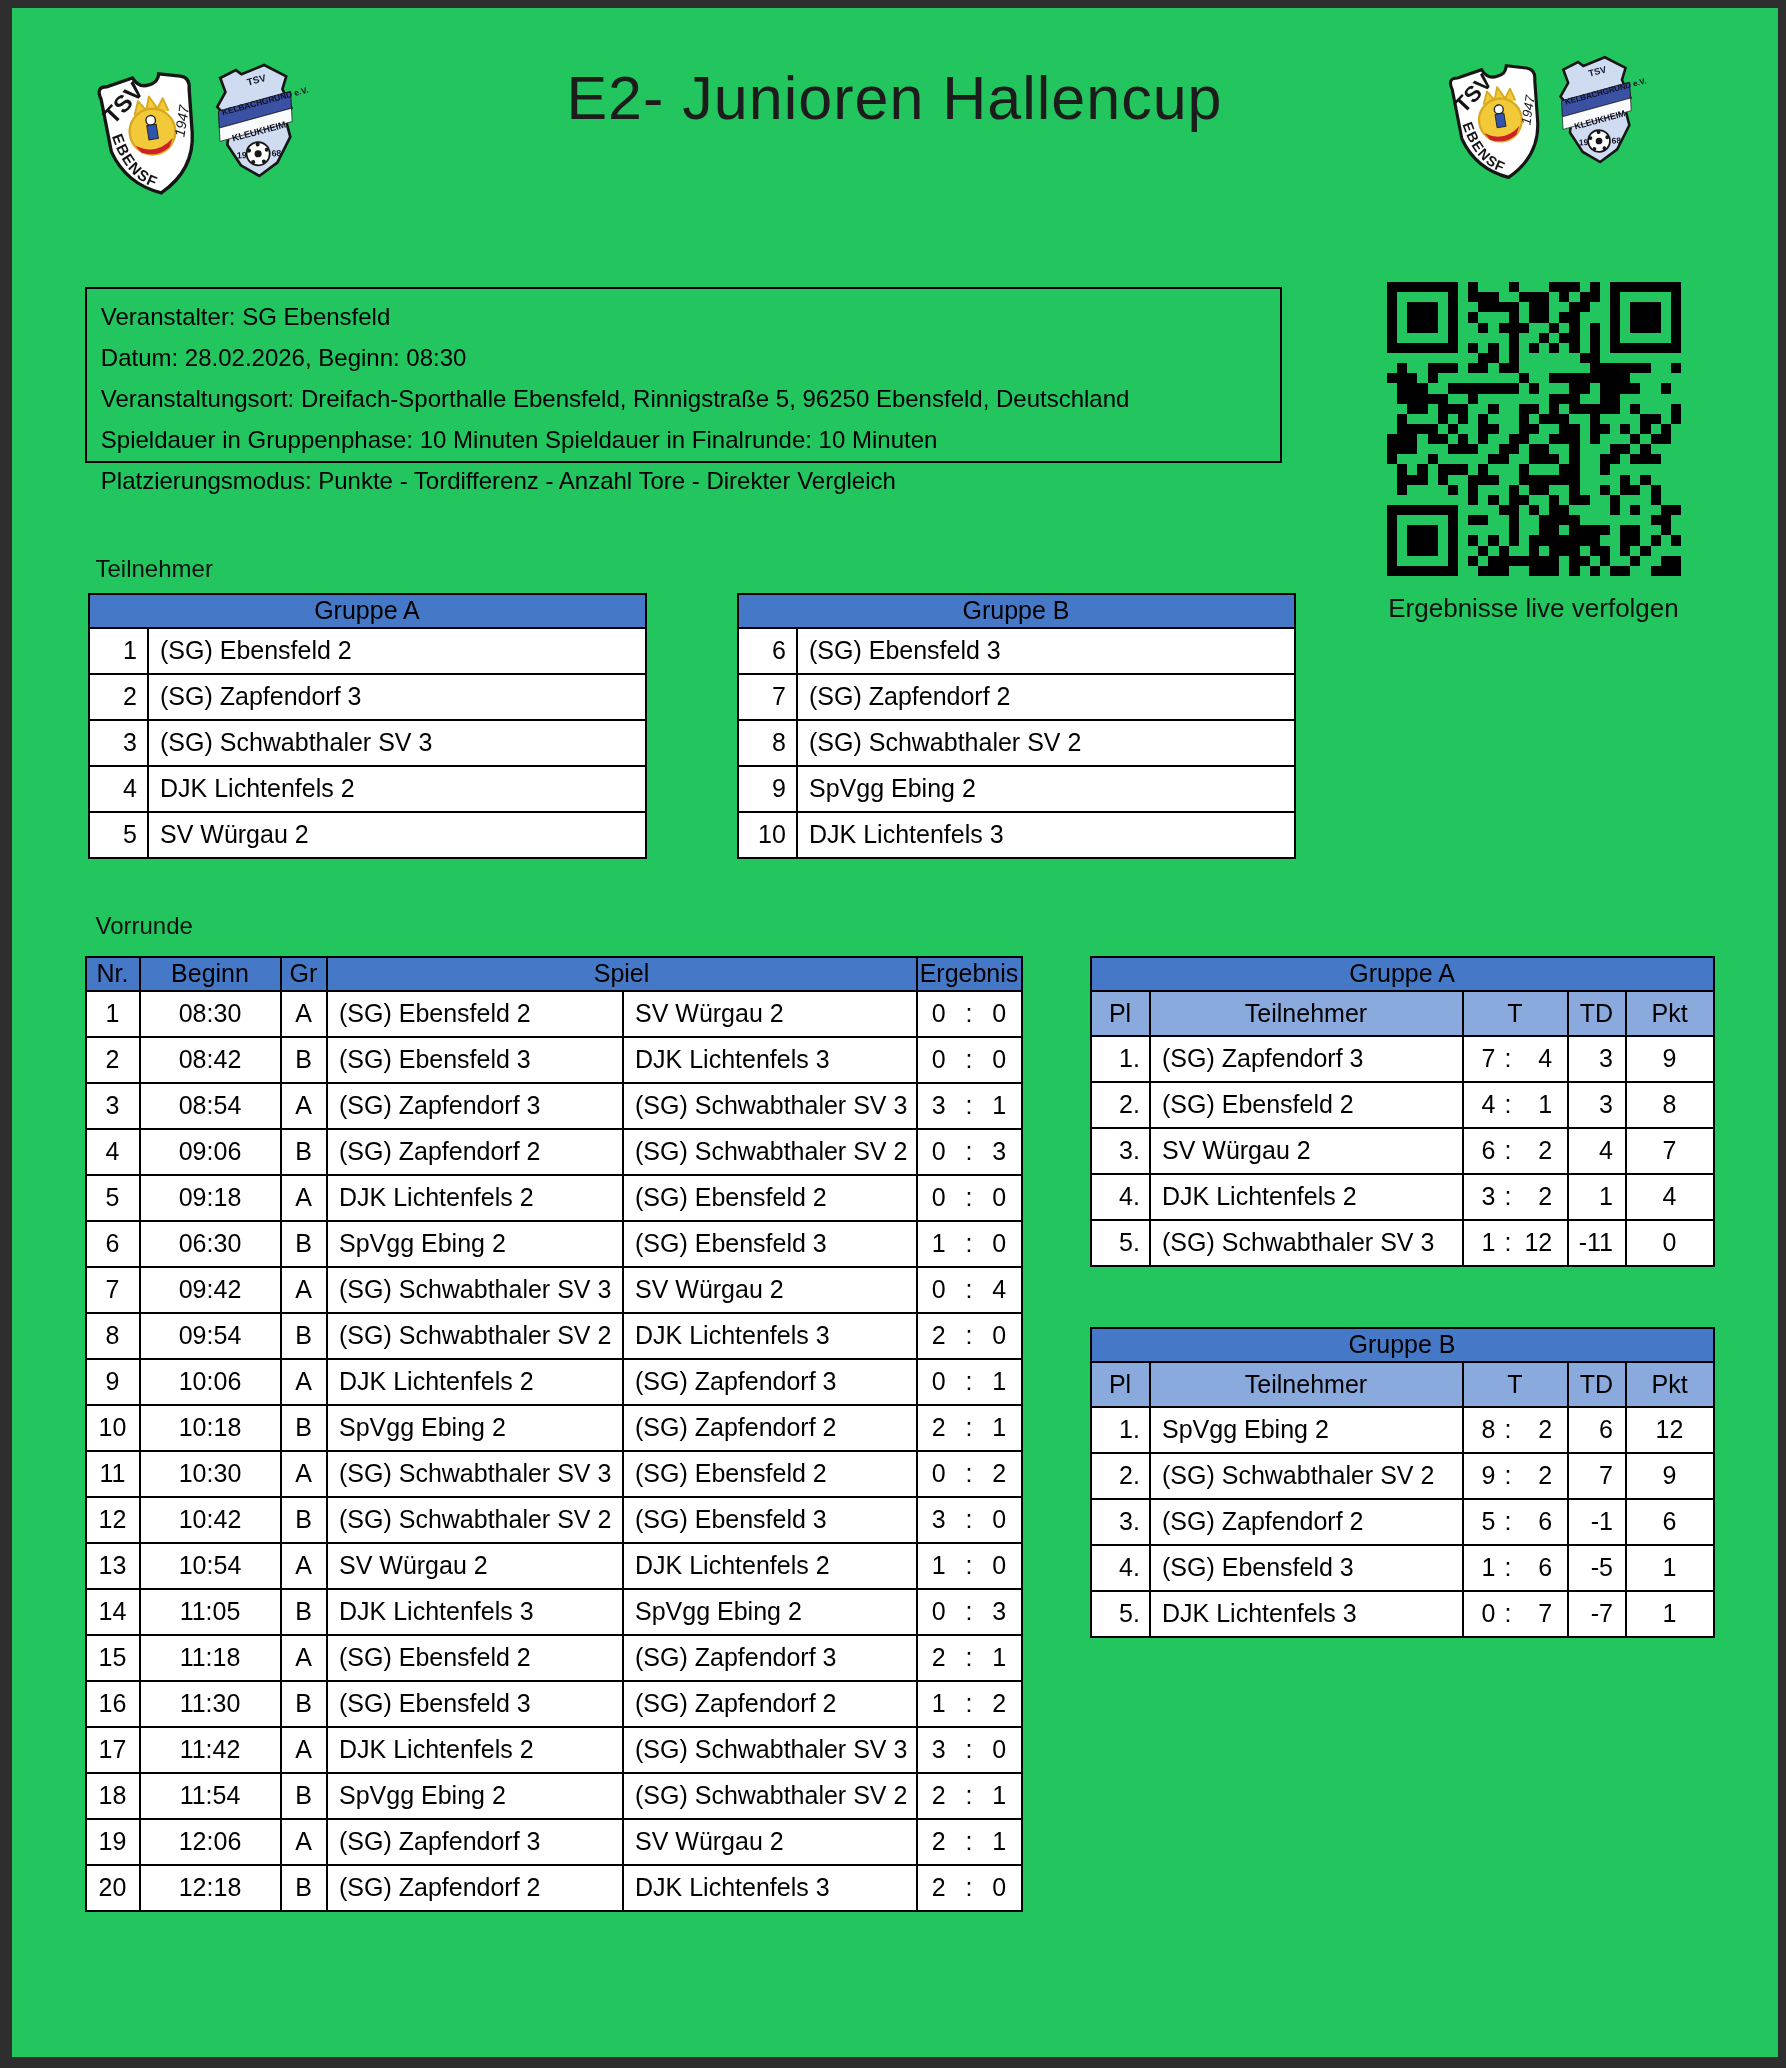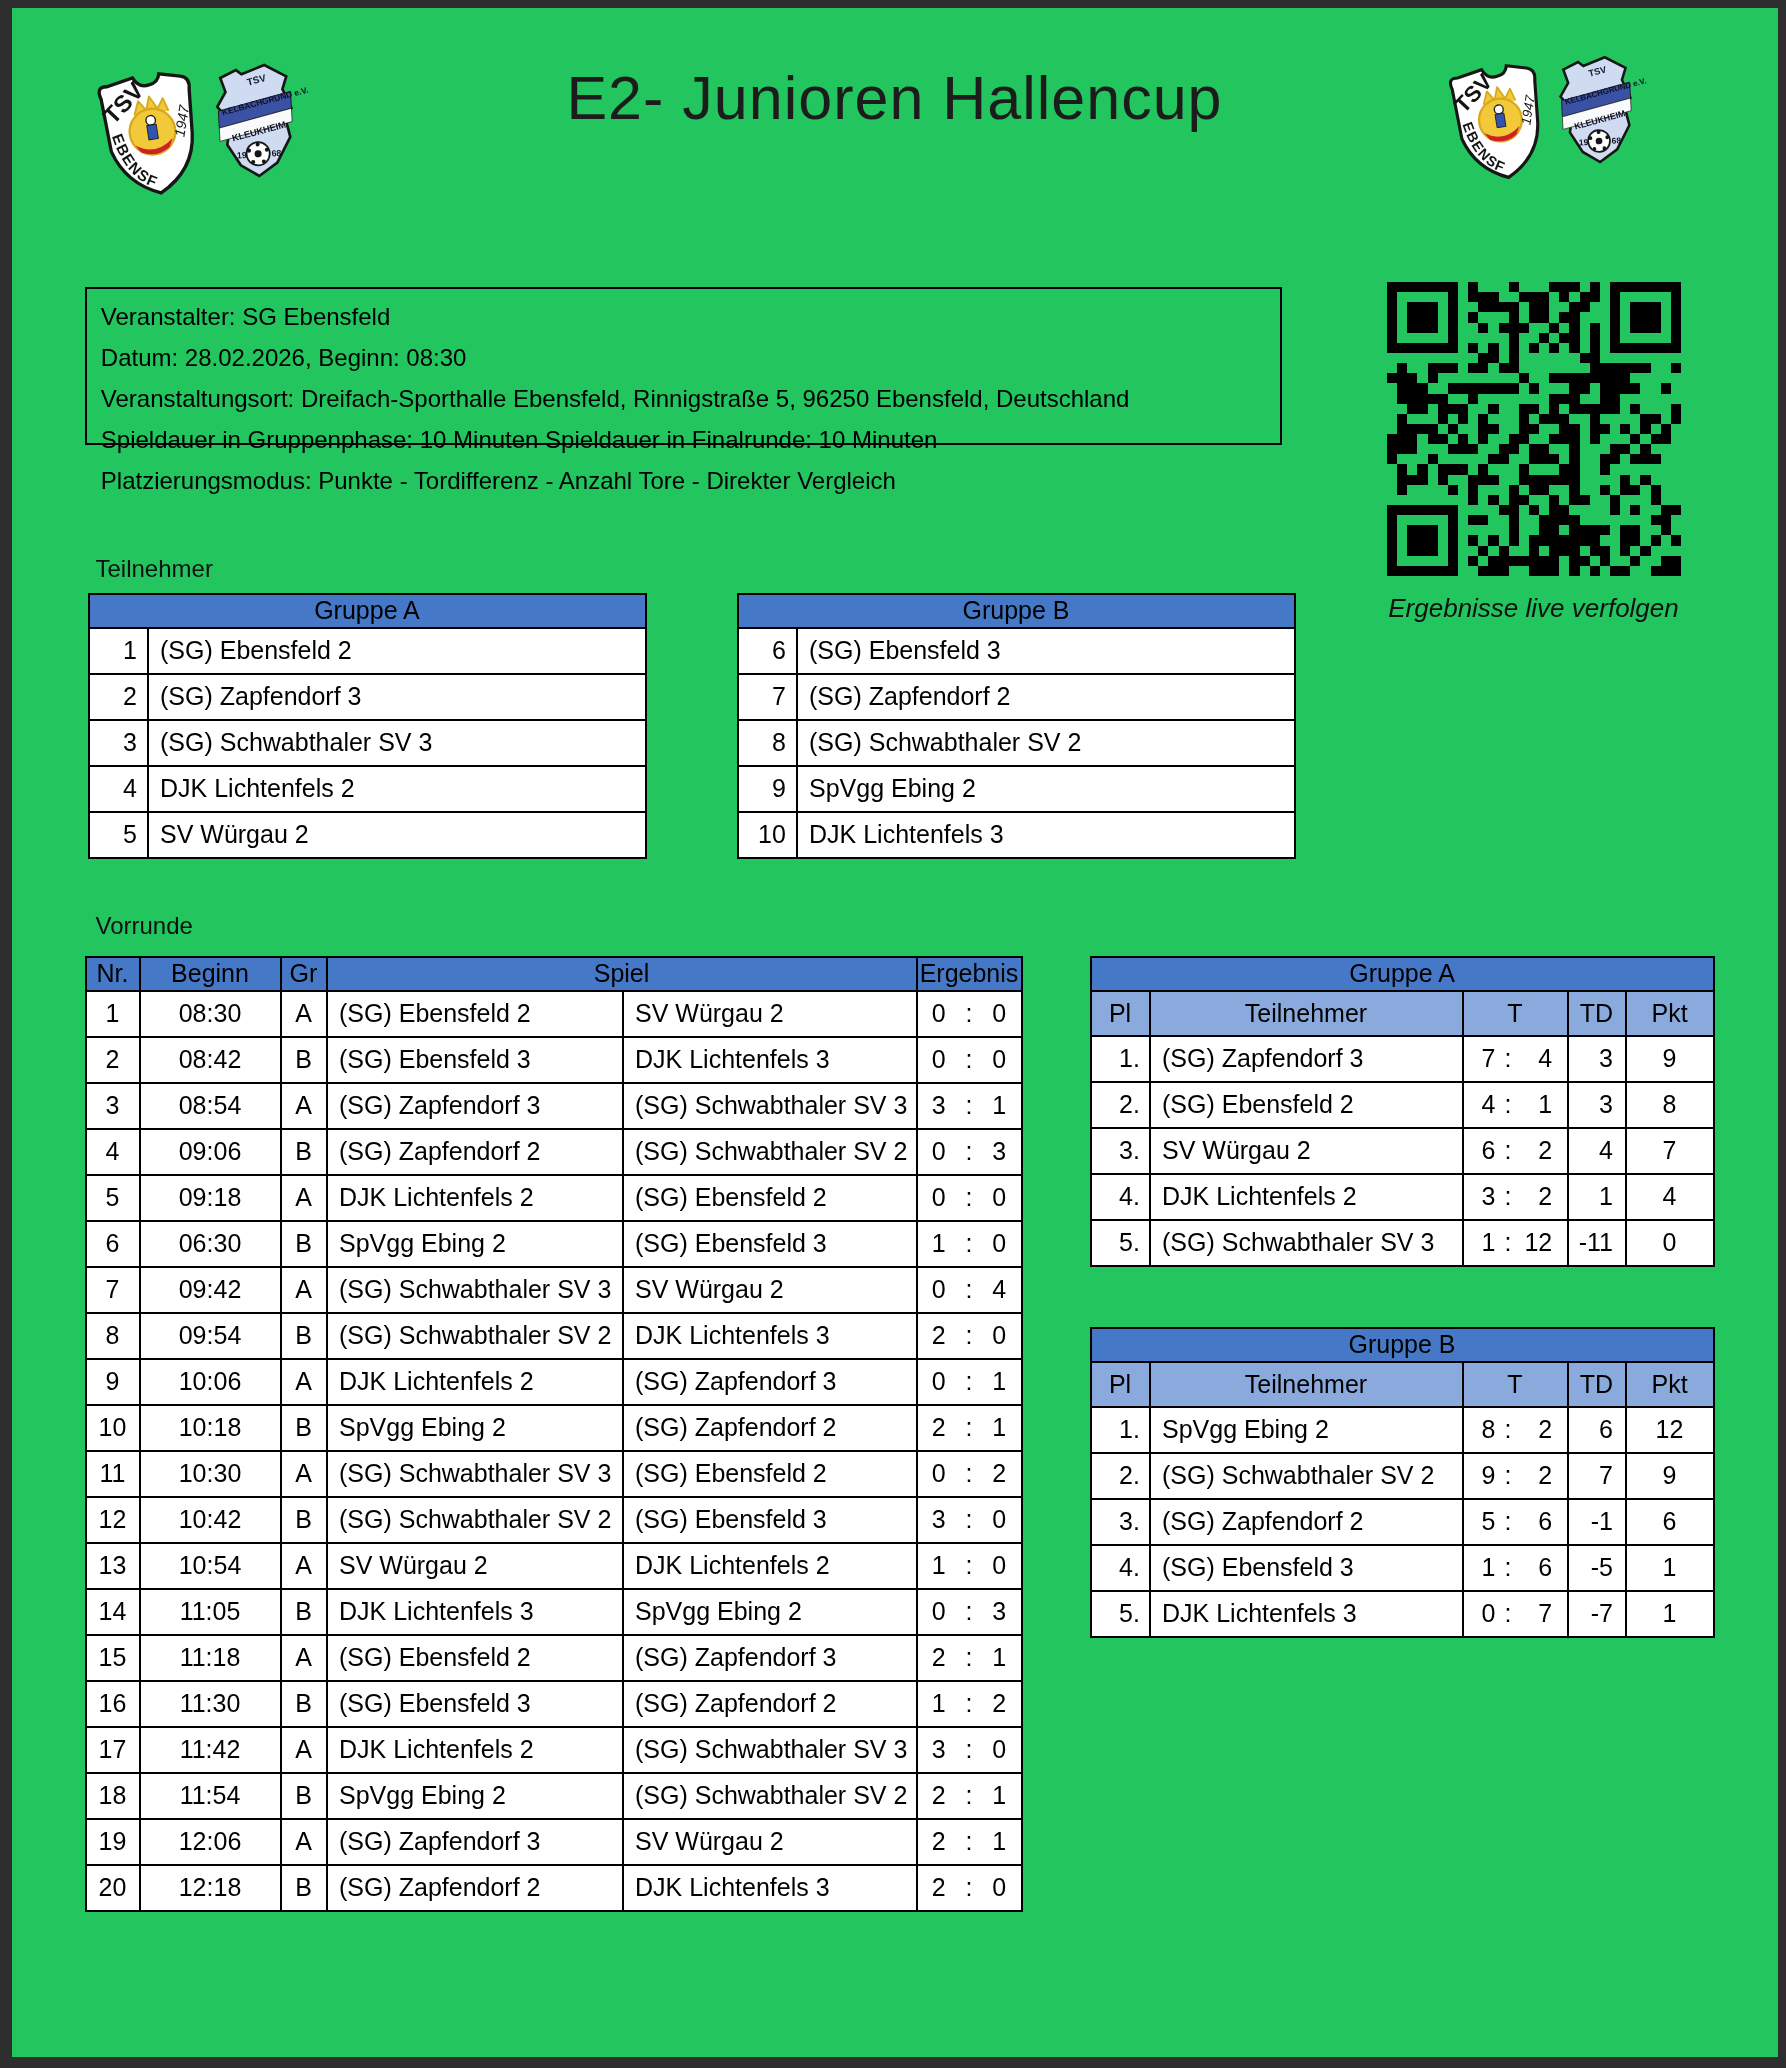--- a/index.html
+++ b/index.html
@@ -10,28 +10,28 @@
   
   .title { position:absolute; left:0; right:0; top:55px; text-align:center;
            font-size:61px; letter-spacing:1px; color:#1c1c1c; font-weight:500; }
   .logo-pair { position:absolute; display:flex; align-items:flex-start; }
   .logo-pair.left  { left:82px;  top:50px; }
   .logo-pair.right { left:1434px; top:42px; }
   .logo-eb { margin-top:11.5px; }
   .logo-kb { margin-left:-5.7px; }
 
   
-  .info-box { position:absolute; left:73px; top:279px; width:1197px; height:158px;
+  .info-box { position:absolute; left:73px; top:279px; width:1197px; height:176px;
               border:2.9px solid #000; padding:7.6px 14.3px; }
   .info-line { font-size:24px; line-height:41px; white-space:nowrap; }
 
   
   .qr-block { position:absolute; left:1375px; top:274px; width:294px; text-align:center; }
   .qr-code { display:block; width:294px; height:294px; }
-  .qr-caption { margin-top:17px; font-size:26px; color:#111; white-space:nowrap;font-style:italic; }
+  .qr-caption { margin-top:17px; font-size:26px; color:#111; white-space:nowrap; }
 
   
   .section-label { position:absolute; font-size:24px; color:#111; }
   #lbl-teilnehmer { left:84px; top:547px; }
   #lbl-vorrunde   { left:84px; top:904px; }
 
   
   table { border-collapse:collapse; table-layout:fixed; border:2.9px solid #000; position:absolute; }
   th, td { border:2.4px solid #000; font-size:25px; font-weight:normal; overflow:hidden; white-space:nowrap; }
   th.hd { background:#4678c8; height:34px; text-align:center; }

